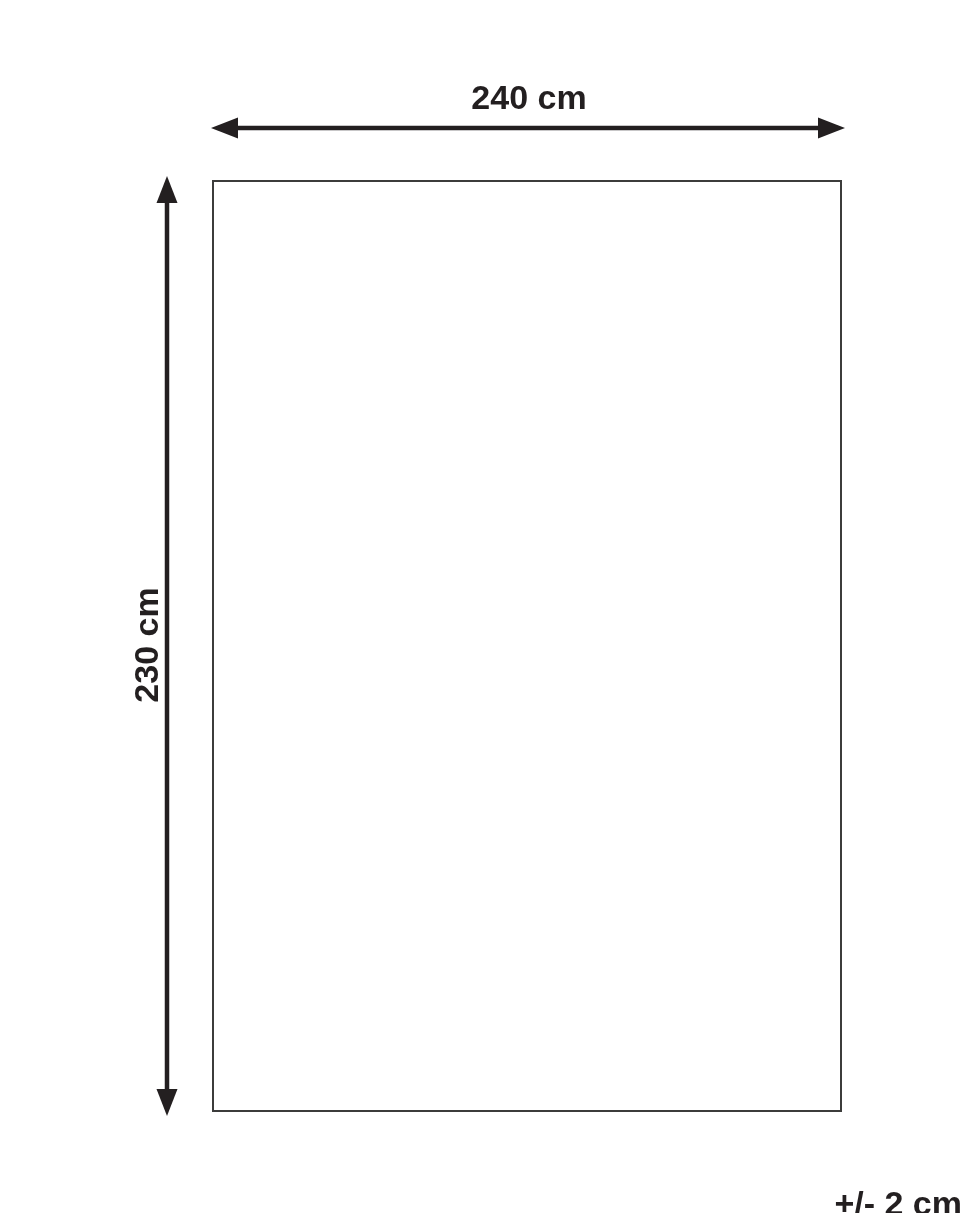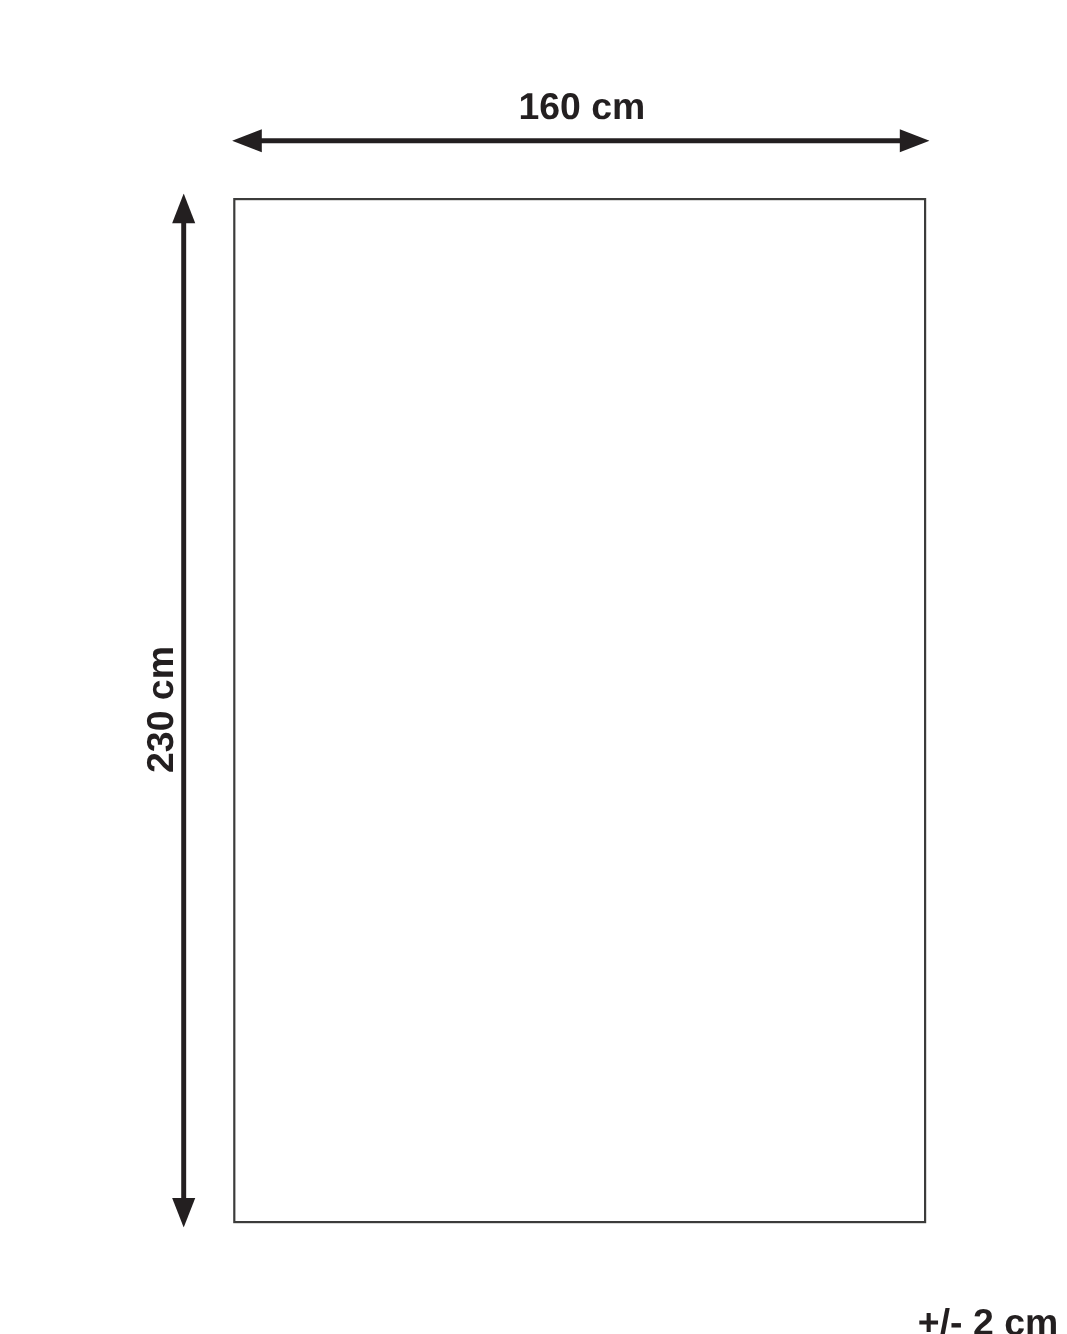--- a/index.html
+++ b/index.html
@@ -72,21 +72,21 @@
     height: 940px;
   }
 </style>
 </head>
 <body>
 
 <div class="canvas">
 
   <div class="product-rect"></div>
 
-  <div class="dim-label width-label">160 cm</div>
+  <div class="dim-label width-label">240 cm</div>
 
   <svg class="arrow h-arrow" viewBox="0 0 634 28" aria-hidden="true">
     <line x1="22" y1="14" x2="612" y2="14"></line>
     <polygon points="0,14 27,3.5 27,24.5"></polygon>
     <polygon points="634,14 607,3.5 607,24.5"></polygon>
   </svg>
 
   <div class="dim-label height-label">230 cm</div>
 
   <svg class="arrow v-arrow" viewBox="0 0 28 940" aria-hidden="true">

